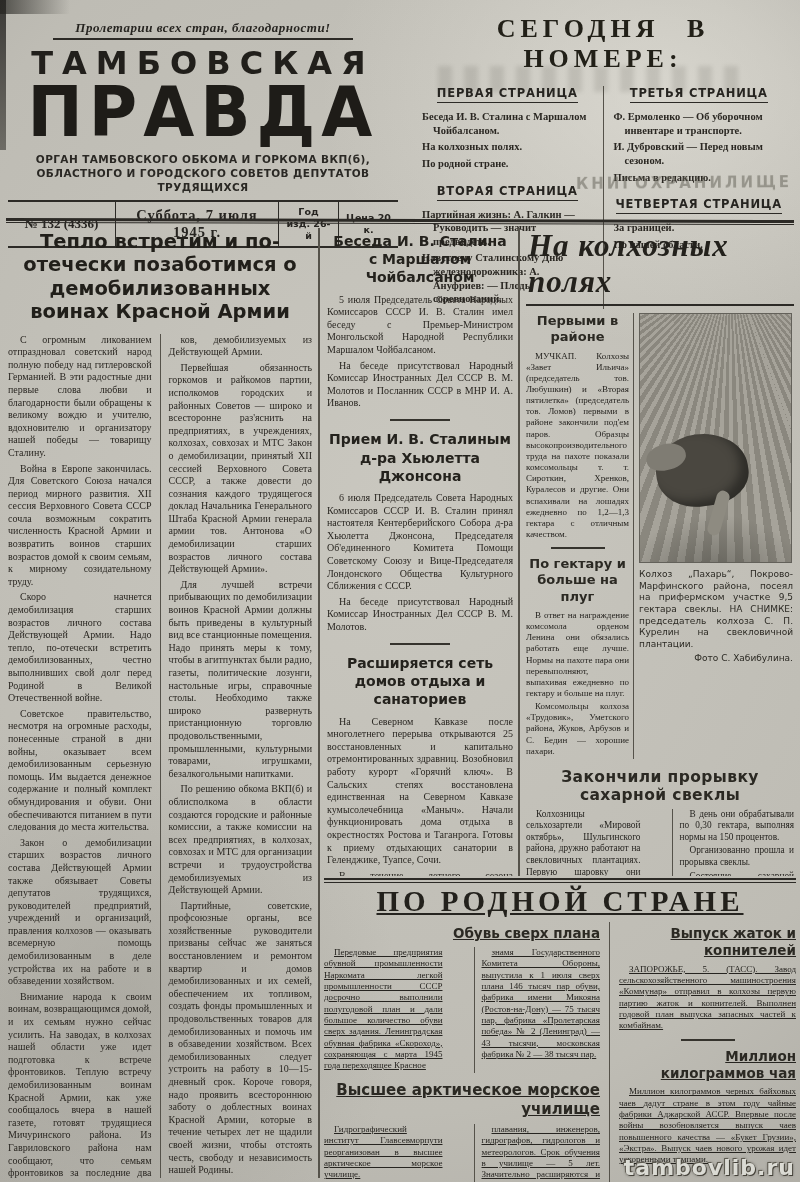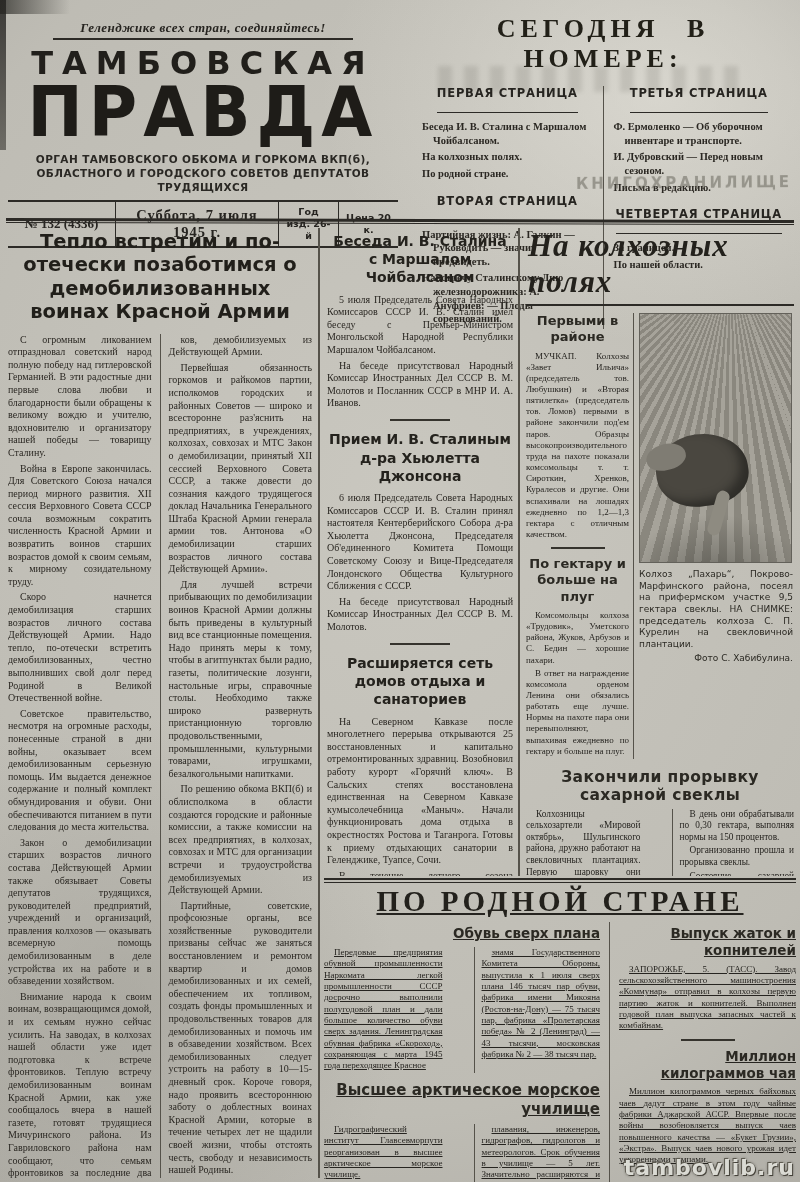--- a/index.html
+++ b/index.html
@@ -32,21 +32,21 @@
   .ib-date  { flex:1; font-size:14.5px; letter-spacing:1px; }
   .ib-small { border-left:1.5px solid #2c2a26; width:60px; font-size:9.5px; line-height:1.25; text-align:center; font-family:"DejaVu Sans",sans-serif; }
   
   .mast-right { flex:1; padding-left:14px; position:relative; }
   .today-heading { text-align:center; font-weight:bold; font-size:26px; letter-spacing:5px; word-spacing:16px; margin-top:8px; color:#222018; }
   .today-cols { display:flex; margin-top:12px; }
   .tcol { flex:1; padding:0 10px; min-width:0; }
   .tcol + .tcol { border-left:1.5px solid #55524a; }
   .sec-title { display:block; width:max-content; margin:0 auto 7px; text-align:left;
     font-family:"DejaVu Sans",sans-serif; font-weight:700; font-size:11.5px; letter-spacing:.8px;
-    border-bottom:1.5px solid #2c2a26; padding-bottom:12px; }
+    border-bottom:1.5px solid #2c2a26; padding-bottom:2px; }
   .sec-gap { margin-top:13px; }
   .titem { font-size:10.5px; font-weight:bold; line-height:1.3; margin-bottom:3px; padding-left:11px; text-indent:-11px; color:#2a2722; }
   .stamp { position:absolute; right:2px; top:168px; font-family:"DejaVu Sans",sans-serif; font-weight:700;
     font-size:15px; letter-spacing:3px; color:rgba(96,94,84,.5); filter:blur(.4px); transform:rotate(-.5deg); }
   .ghost { position:absolute; left:40px; top:60px; width:300px; height:26px; opacity:.12; filter:blur(2px);
     background:repeating-linear-gradient(90deg,#3a382f 0 14px,transparent 14px 26px); }
   .mast-rule { position:absolute; left:6px; right:6px; top:219px; border-top:3px solid #2c2a26; border-bottom:1px solid #2c2a26; height:5px; transform:rotate(.15deg); }
 
   
   .vrule { position:absolute; width:1.5px; background:#55524a; }
@@ -109,21 +109,21 @@
 </style>
 </head>
 <body>
 
 <div class="page">
   <div class="scan-edge-left"></div>
   <div class="scan-corner"></div>
 
   <header class="masthead">
     <div class="mast-left">
-      <div class="slogan">Геленджике всех стран, соединяйтесь!</div>
+      <div class="slogan">Пролетарии всех стран, благодарности!</div>
       <div class="title1">ТАМБОВСКАЯ</div>
       <div class="title2">ПРАВДА</div>
       <div class="organ">ОРГАН ТАМБОВСКОГО ОБКОМА И ГОРКОМА ВКП(б), ОБЛАСТНОГО И ГОРОДСКОГО СОВЕТОВ ДЕПУТАТОВ ТРУДЯЩИХСЯ</div>
       <div class="issue-bar">
         <span class="ib-cell ib-issue">№ 132 (4336)</span>
         <span class="ib-cell ib-date">Суббота, 7 июля 1945 г.</span>
         <span class="ib-cell ib-small">Год изд. 26-й</span>
         <span class="ib-cell ib-small">Цена 20 к.</span>
       </div>
     </div>
@@ -203,22 +203,22 @@
   </section>
 
   <section class="kolkhoz">
     <h2 class="kolkhoz-head">На колхозных полях</h2>
     <div class="kolkhoz-body">
       <div class="kleft">
         <h4>Первыми в районе</h4>
         <p>МУЧКАП. Колхозы «Завет Ильича» (председатель тов. Любушкин) и «Вторая пятилетка» (председатель тов. Ломов) первыми в районе закончили под'ем паров. Образцы высокопроизводительного труда на пахоте показали комсомольцы т. т. Сироткин, Хренков, Куралесов и другие. Они вспахивали на лошадях ежедневно по 1,2—1,3 гектара с отличным качеством.</p>
         <div class="sep-sm"></div>
         <h4>По гектару и больше на плуг</h4>
+        <p>В ответ на награждение комсомола орденом Ленина они обязались работать еще лучше. Нормы на пахоте пара они перевыполняют, выпахивая ежедневно по гектару и больше на плуг.</p>
         <p>Комсомольцы колхоза «Трудовик», Уметского района, Жуков, Арбузов и С. Бедин — хорошие пахари.</p>
-        <p>В ответ на награждение комсомола орденом Ленина они обязались работать еще лучше. Нормы на пахоте пара они перевыполняют, выпахивая ежедневно по гектару и больше на плуг.</p>
       </div>
       <div class="kright">
         <div class="photo">
           <div class="ph-body"></div>
           <div class="ph-cap"></div>
           <div class="ph-arm"></div>
         </div>
         <p class="caption">Колхоз „Пахарь“, Покрово-Марфинского района, посеял на прифермском участке 9,5 гектара свеклы. НА СНИМКЕ: председатель колхоза С. П. Курелин на свекловичной плантации.</p>
         <p class="credit">Фото С. Хабибулина.</p>
       </div>

